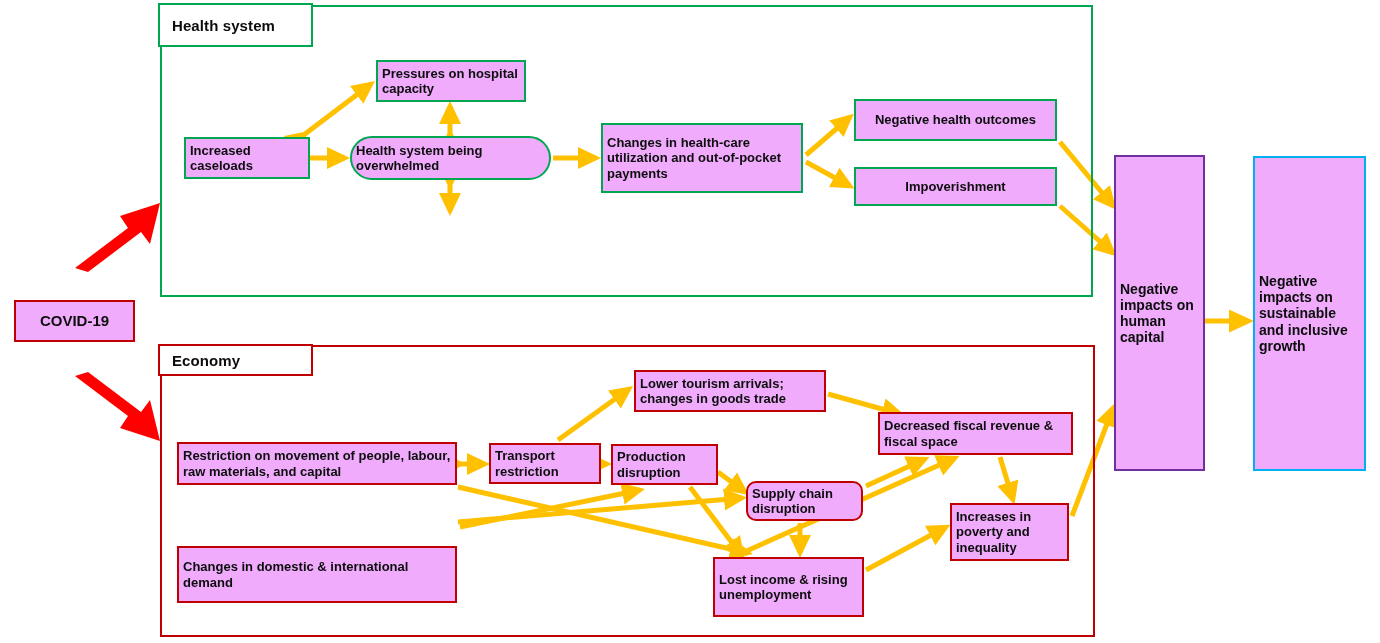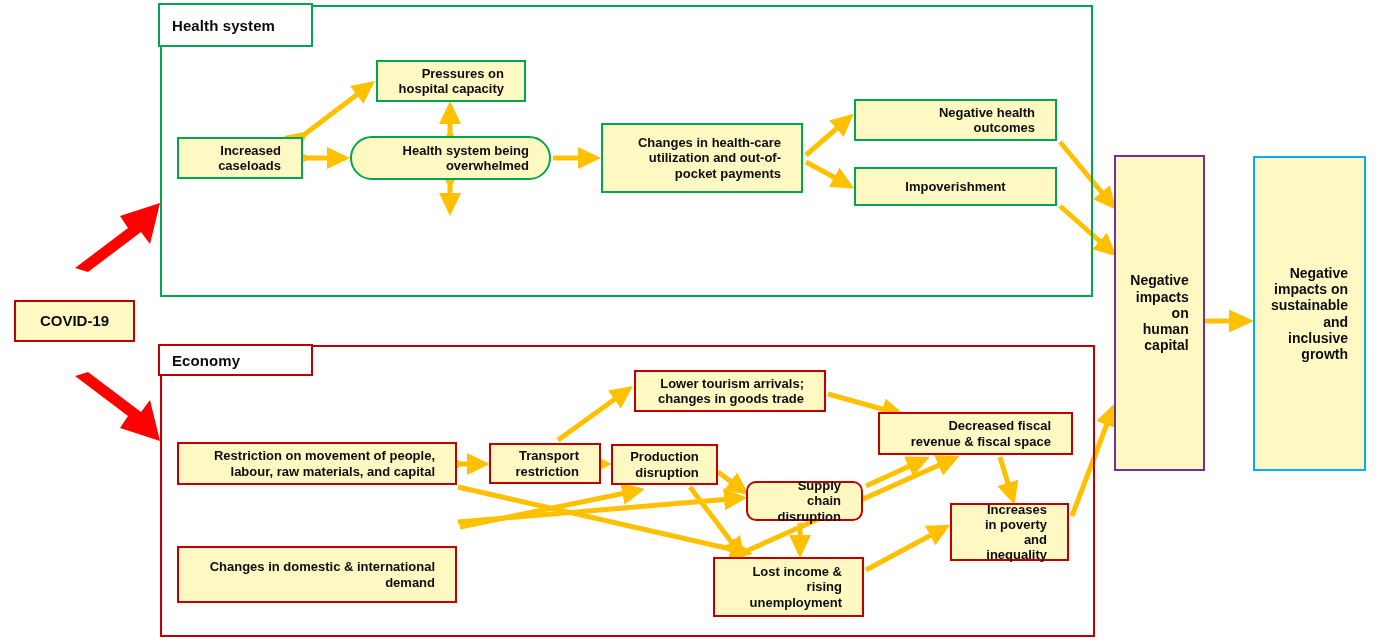--- a/index.html
+++ b/index.html
@@ -8,23 +8,23 @@
   #stage{position:relative;width:1380px;height:643px;background:#fff;}
   svg#wires{position:absolute;left:0;top:0;width:1380px;height:643px;}
   .container{position:absolute;box-sizing:border-box;background:transparent;}
   .c-health{border:2px solid #00a650;}
   .c-econ{border:2px solid #c00000;}
   .grouplabel{position:absolute;box-sizing:border-box;background:#fff;
       display:flex;align-items:center;padding-left:12px;
       font-weight:bold;font-size:15px;color:#0d0d0d;letter-spacing:.1px;}
   .gl-health{border:2px solid #00a650;}
   .gl-econ{border:2px solid #c00000;}
-  .node{position:absolute;box-sizing:border-box;background:#fef9c3;
-      display:flex;align-items:center;justify-content:center;text-align:right;
-      font-weight:bold;color:#0d0d0d;line-height:1.16;padding:2px 20px;}
+  .node{position:absolute;box-sizing:border-box;background:#f0abfc;
+      display:flex;align-items:center;justify-content:center;text-align:left;
+      font-weight:bold;color:#0d0d0d;line-height:1.16;padding:2px 4px;}
   .n-green{border:2px solid #00a650;}
   .n-red{border:2px solid #c00000;}
   .n-purple{border:2px solid #7030a0;}
   .n-blue{border:2px solid #00b0f0;}
   .fs13{font-size:13px;}
   .fs14{font-size:14px;}
   .fs15{font-size:15px;}
 </style>
 </head>
 <body>
@@ -107,21 +107,21 @@
 
   <div class="container c-health" style="left:160px;top:5px;width:933px;height:292px;"></div>
   <div class="container c-econ" style="left:160px;top:345px;width:935px;height:292px;"></div>
 
   <div class="grouplabel gl-health" style="left:158px;top:3px;width:155px;height:44px;">Health system</div>
   <div class="grouplabel gl-econ" style="left:158px;top:344px;width:155px;height:32px;">Economy</div>
 
   <div class="node n-red fs15" style="left:14px;top:300px;width:121px;height:42px;">COVID-19</div>
 
   <div class="node n-green fs13" style="left:376px;top:60px;width:150px;height:42px;">Pressures on hospital capacity</div>
-  <div class="node n-green fs13" style="left:177px;top:137px;width:126px;height:42px;">Increased caseloads</div>
+  <div class="node n-green fs13" style="left:184px;top:137px;width:126px;height:42px;">Increased caseloads</div>
   <div class="node n-green fs13" style="left:350px;top:136px;width:201px;height:44px;border-radius:22px;">Health system being overwhelmed</div>
   <div class="node n-green fs13" style="left:601px;top:123px;width:202px;height:70px;">Changes in health-care utilization and out-of-pocket payments</div>
   <div class="node n-green fs13" style="left:854px;top:167px;width:203px;height:39px;">Impoverishment</div>
   <div class="node n-green fs13" style="left:854px;top:99px;width:203px;height:42px;">Negative health outcomes</div>
 
   <div class="node n-red fs13" style="left:177px;top:442px;width:280px;height:43px;">Restriction on movement of people, labour, raw materials, and capital</div>
   <div class="node n-red fs13" style="left:177px;top:502px;width:280px;height:57px;margin-top:44px;">Changes in domestic &amp; international demand</div>
   <div class="node n-red fs13" style="left:489px;top:443px;width:112px;height:41px;">Transport restriction</div>
   <div class="node n-red fs13" style="left:611px;top:444px;width:107px;height:41px;">Production disruption</div>
   <div class="node n-red fs13" style="left:634px;top:370px;width:192px;height:42px;">Lower tourism arrivals; changes in goods trade</div>

